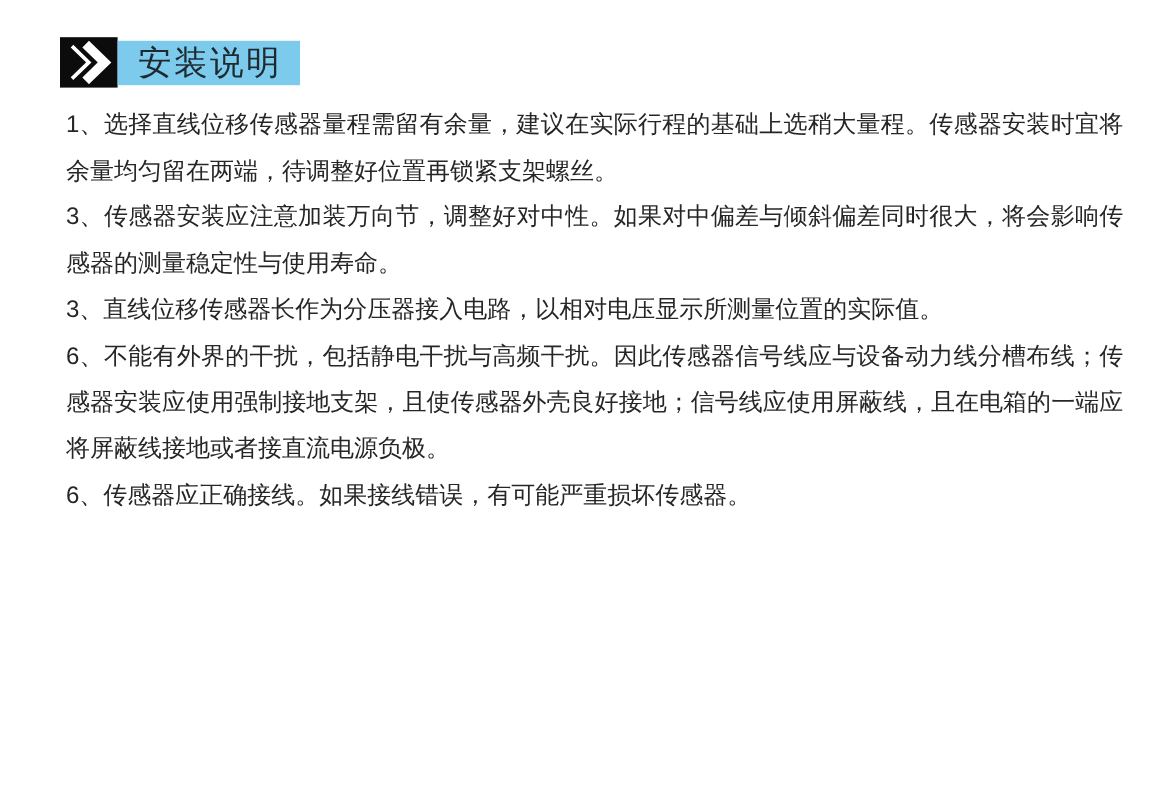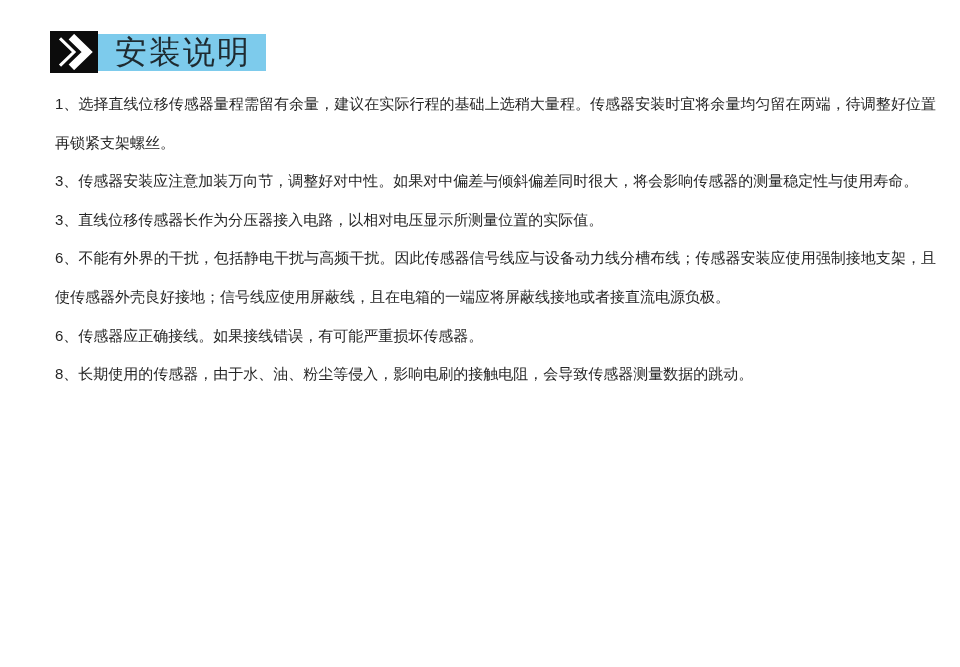--- a/index.html
+++ b/index.html
@@ -35,30 +35,30 @@
     flex: 0 0 auto;
   }
   .title-bar {
     background: #7dcbec;
     height: 37px;
     display: flex;
     align-items: center;
     padding: 0 15px 0 17px;
   }
   .section-title {
-    font-size: 32px;
+    font-size: 28px;
     line-height: 37px;
     color: #1e2a30;
     letter-spacing: 2px;
     white-space: nowrap;
   }
   .content {
     margin: 12px 24px 0 55px;
     width: 881px;
-    font-size: 15px;
+    font-size: 20px;
     line-height: 38.6px;
     color: #262626;
     text-align: justify;
     text-justify: inter-ideograph;
   }
   .content p {
     margin: 0;
     padding: 0;
   }
 </style>
@@ -78,16 +78,15 @@
       <span class="section-title">安装说明</span>
     </div>
   </div>
 
   <div class="content">
     <p>1、选择直线位移传感器量程需留有余量，建议在实际行程的基础上选稍大量程。传感器安装时宜将余量均匀留在两端，待调整好位置再锁紧支架螺丝。</p>
     <p>3、传感器安装应注意加装万向节，调整好对中性。如果对中偏差与倾斜偏差同时很大，将会影响传感器的测量稳定性与使用寿命。</p>
     <p>3、直线位移传感器长作为分压器接入电路，以相对电压显示所测量位置的实际值。</p>
     <p>6、不能有外界的干扰，包括静电干扰与高频干扰。因此传感器信号线应与设备动力线分槽布线；传感器安装应使用强制接地支架，且使传感器外壳良好接地；信号线应使用屏蔽线，且在电箱的一端应将屏蔽线接地或者接直流电源负极。</p>
     <p>6、传感器应正确接线。如果接线错误，有可能严重损坏传感器。</p>
-    <p>8、长期使用的传感器，由于水、油、粉尘等侵入，影响电刷的接触电阻，会导致传感器测量数据的跳动。</p>
   </div>
 
 </div>
 
 </body></html>

